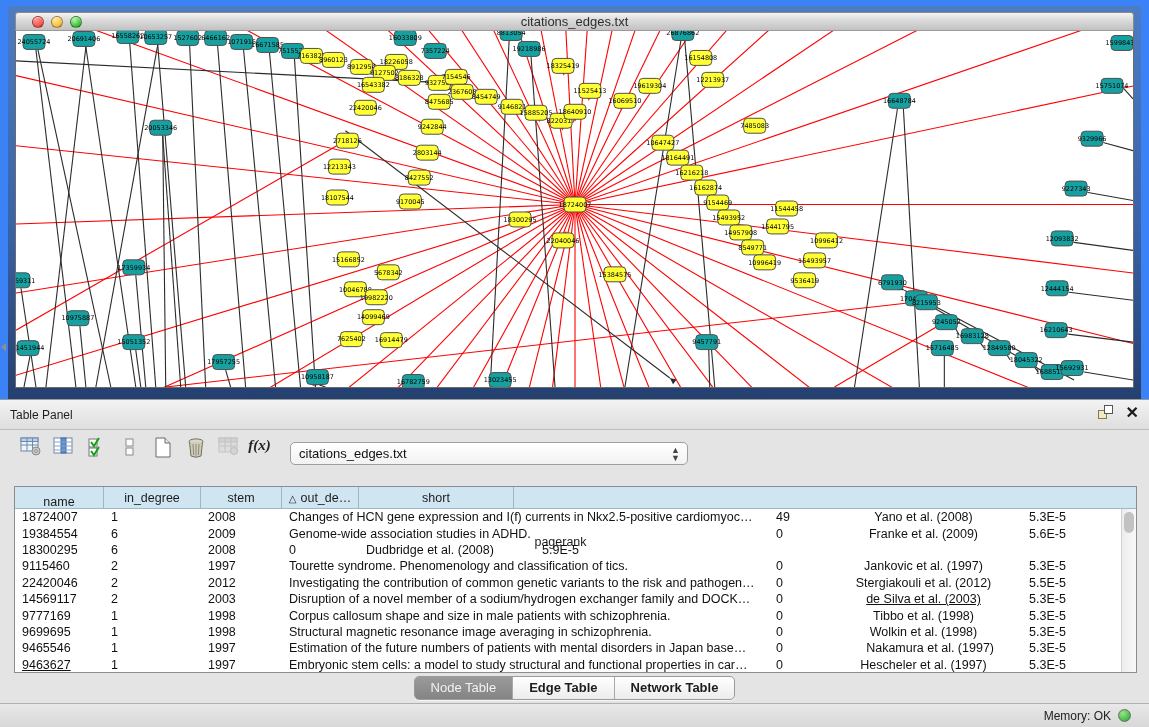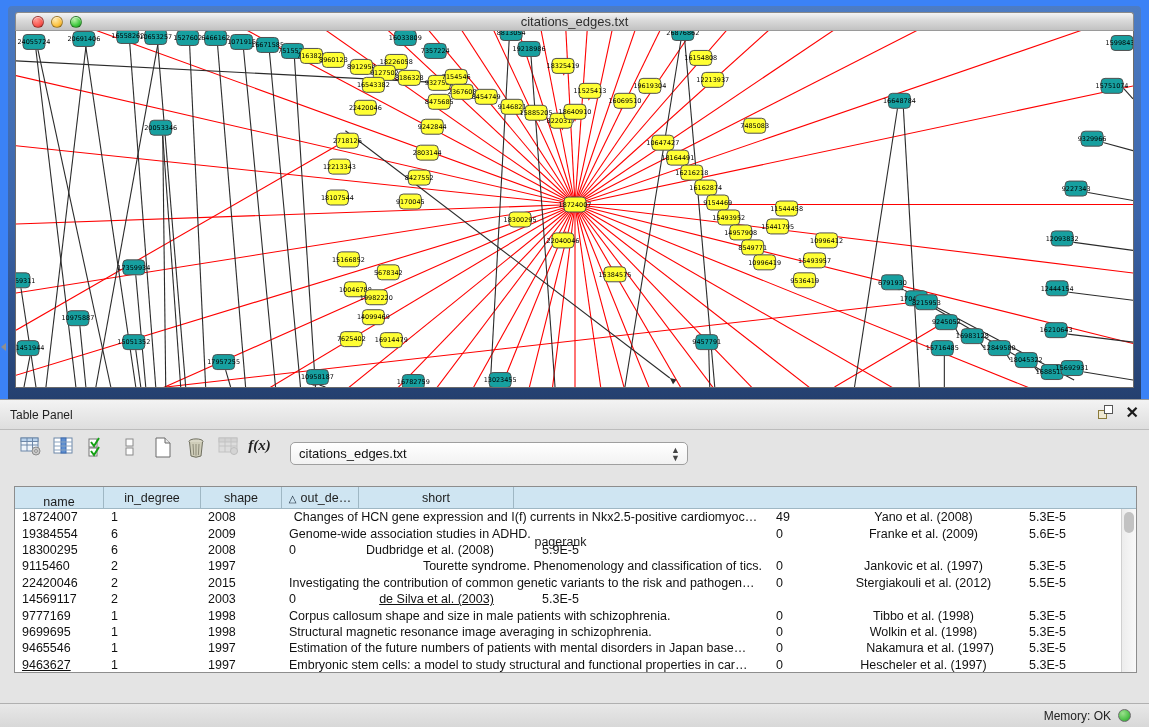--- a/index.html
+++ b/index.html
@@ -782,39 +782,39 @@
     <div id="table-wrap">
       <div id="grid">
         <div id="hdr-row">
             <div class="hdr-cell" style="width: 89px; align-items: flex-end;">
               <span>name</span>
             </div>
             <div class="hdr-cell" style="width: 97px;">
               <span>in_degree</span>
             </div>
             <div class="hdr-cell" style="width: 81px;">
-              <span>shape</span>
+              <span>stem</span>
             </div>
             <div class="hdr-cell" style="width: 77px;">
               <span class="sort-glyph">△</span>
               <span>out_de…</span>
             </div>
             <div class="hdr-cell" style="width: 155px;">
               <span>short</span>
             </div>
             <div class="hdr-cell" style="width: 93px;">
               <span>pagerank</span>
             </div>
           </div>
         <div id="rows">
             <div class="row">
               <div class="cell" style="width: 89px; text-align: left;">18724007</div>
               <div class="cell" style="width: 97px; text-align: left;">1</div>
               <div class="cell" style="width: 81px; text-align: left;">2008</div>
-              <div class="cell" style="width: 487px; text-align: center;">Changes of HCN gene expression and I(f) currents in Nkx2.5-positive cardiomyoc…</div>
+              <div class="cell" style="width: 487px; text-align: left;">Changes of HCN gene expression and I(f) currents in Nkx2.5-positive cardiomyoc…</div>
               <div class="cell" style="width: 77px; text-align: left;">49</div>
               <div class="cell" style="width: 155px; text-align: center;">Yano et al. (2008)</div>
               <div class="cell" style="width: 93px; text-align: center;">5.3E-5</div>
             </div>
             <div class="row">
               <div class="cell" style="width: 89px; text-align: left;">19384554</div>
               <div class="cell" style="width: 97px; text-align: left;">6</div>
               <div class="cell" style="width: 81px; text-align: left;">2009</div>
               <div class="cell" style="width: 487px; text-align: left;">Genome-wide association studies in ADHD.</div>
               <div class="cell" style="width: 77px; text-align: left;">0</div>
@@ -826,38 +826,39 @@
               <div class="cell" style="width: 97px; text-align: left;">6</div>
               <div class="cell" style="width: 81px; text-align: left;">2008</div>
               <div class="cell" style="width: 77px; text-align: left;">0</div>
               <div class="cell" style="width: 155px; text-align: left;">Dudbridge et al. (2008)</div>
               <div class="cell" style="width: 93px; text-align: center;">5.9E-5</div>
             </div>
             <div class="row">
               <div class="cell" style="width: 89px; text-align: left;">9115460</div>
               <div class="cell" style="width: 97px; text-align: left;">2</div>
               <div class="cell" style="width: 81px; text-align: left;">1997</div>
-              <div class="cell" style="width: 487px; text-align: right;">Tourette syndrome. Phenomenology and classification of tics.</div>
+              <div class="cell" style="width: 487px; text-align: left;">Tourette syndrome. Phenomenology and classification of tics.</div>
               <div class="cell" style="width: 77px; text-align: left;">0</div>
               <div class="cell" style="width: 155px; text-align: center;">Jankovic et al. (1997)</div>
               <div class="cell" style="width: 93px; text-align: center;">5.3E-5</div>
             </div>
             <div class="row">
               <div class="cell" style="width: 89px; text-align: left;">22420046</div>
               <div class="cell" style="width: 97px; text-align: left;">2</div>
-              <div class="cell" style="width: 81px; text-align: left;">2015</div>
+              <div class="cell" style="width: 81px; text-align: left;">2012</div>
               <div class="cell" style="width: 487px; text-align: left;">Investigating the contribution of common genetic variants to the risk and pathogen…</div>
               <div class="cell" style="width: 77px; text-align: left;">0</div>
               <div class="cell" style="width: 155px; text-align: center;">Stergiakouli et al. (2012)</div>
               <div class="cell" style="width: 93px; text-align: center;">5.5E-5</div>
             </div>
             <div class="row">
               <div class="cell" style="width: 89px; text-align: left;">14569117</div>
               <div class="cell" style="width: 97px; text-align: left;">2</div>
               <div class="cell" style="width: 81px; text-align: left;">2003</div>
+              <div class="cell" style="width: 487px; text-align: left;">Disruption of a novel member of a sodium/hydrogen exchanger family and DOCK…</div>
               <div class="cell" style="width: 77px; text-align: left;">0</div>
               <div class="cell" style="width: 155px; text-align: center; text-decoration: underline;">de Silva et al. (2003)</div>
               <div class="cell" style="width: 93px; text-align: center;">5.3E-5</div>
             </div>
             <div class="row">
               <div class="cell" style="width: 89px; text-align: left;">9777169</div>
               <div class="cell" style="width: 97px; text-align: left;">1</div>
               <div class="cell" style="width: 81px; text-align: left;">1998</div>
               <div class="cell" style="width: 487px; text-align: left;">Corpus callosum shape and size in male patients with schizophrenia.</div>
               <div class="cell" style="width: 77px; text-align: left;">0</div>
@@ -891,19 +892,26 @@
               <div class="cell" style="width: 155px; text-align: center;">Hescheler et al. (1997)</div>
               <div class="cell" style="width: 93px; text-align: center;">5.3E-5</div>
             </div>
           </div>
         <div id="vscroll">
             <div class="thumb"></div>
           </div>
       </div>
     </div>
 
+    <div id="tabbar">
+      <div id="tabgroup">
+          <div class="tab active">Node Table</div>
+          <div class="tab">Edge Table</div>
+          <div class="tab">Network Table</div>
+        </div>
+    </div>
   </div>
 
   <div id="statusbar">
     <span id="memory-label">Memory: OK</span>
     <span id="memory-dot"></span>
   </div>
 </div>
 
 </body></html>

